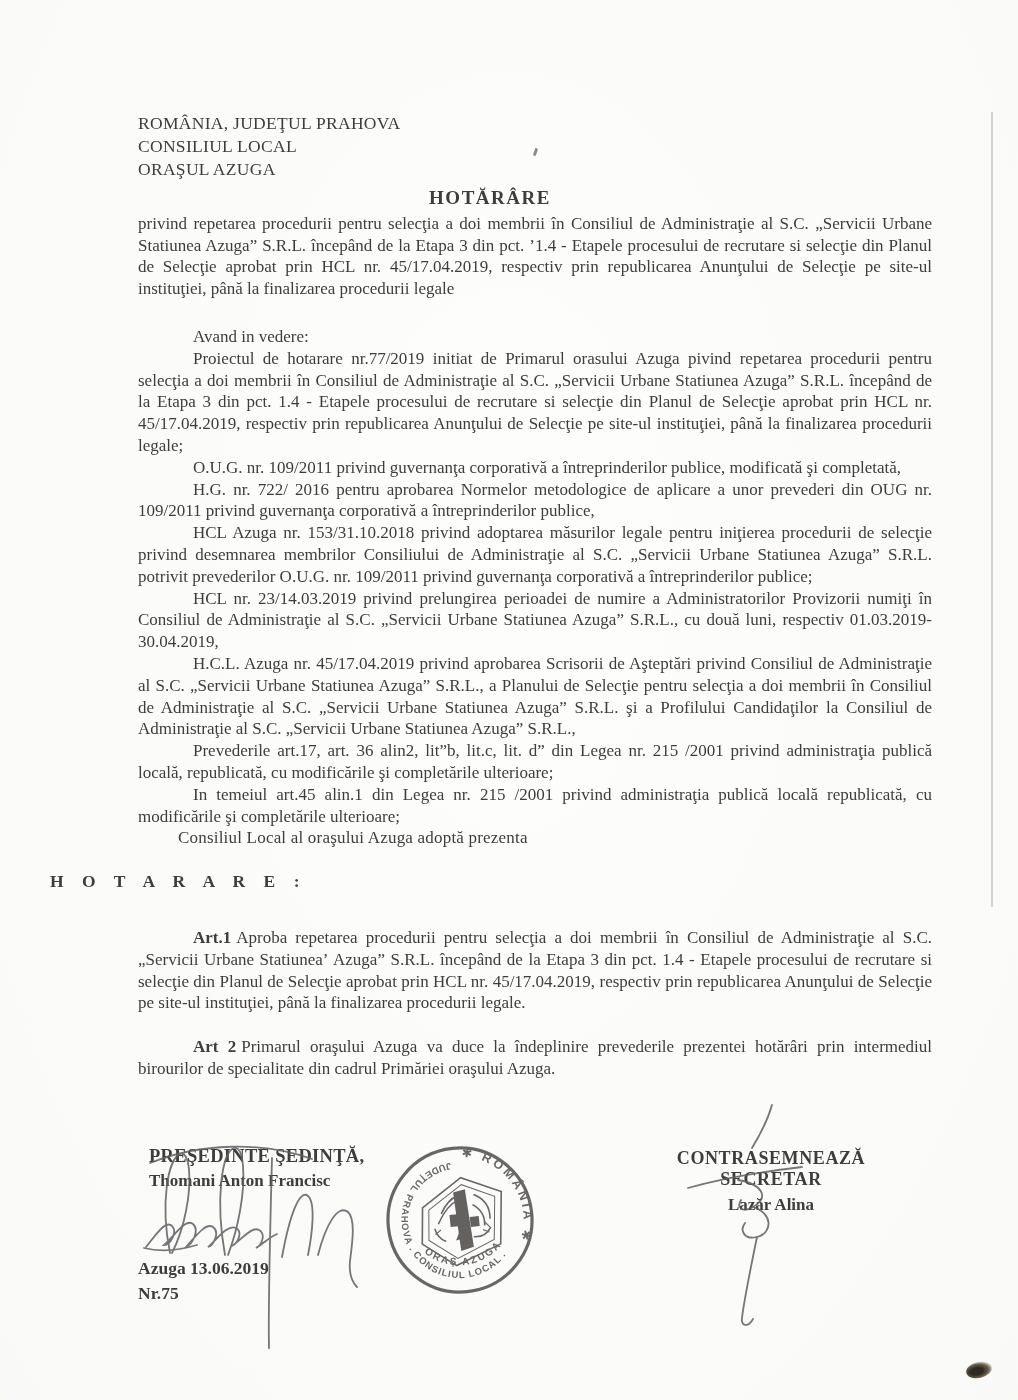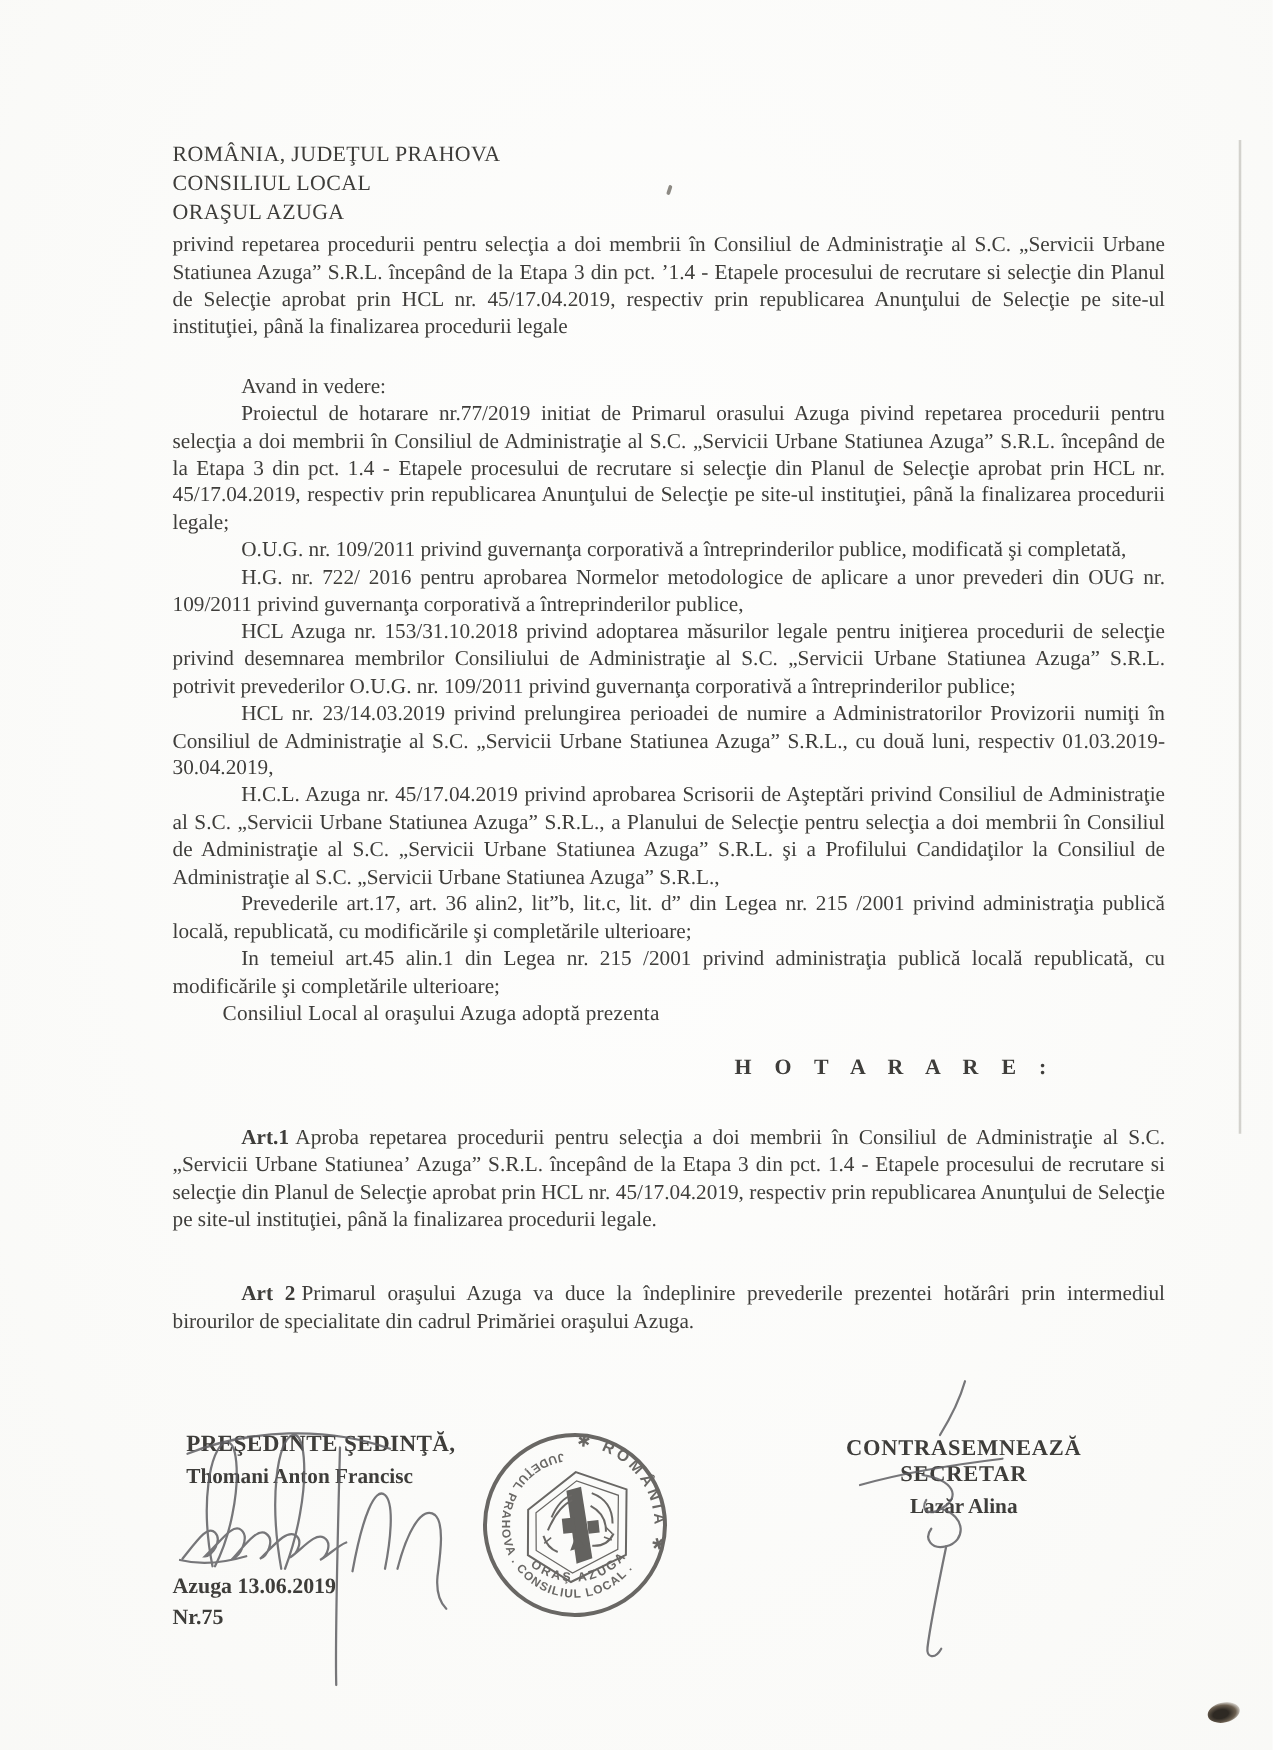--- a/index.html
+++ b/index.html
@@ -22,25 +22,25 @@
   .hdr{font-size:17.5px;line-height:23px;letter-spacing:.3px;}
   .doc-title{
     text-align:center;font-weight:bold;font-size:19px;letter-spacing:1.5px;
     margin-top:6px;transform:translateX(-45px);
   }
   .intro{margin:4px 0 0 0;text-align:justify;}
   .preamble{margin:26px 0 0 0;text-indent:55px;}
   p.rec{margin:0;text-align:justify;text-indent:55px;}
   .adopt{margin:0;font-weight:normal;text-indent:40px;letter-spacing:.2px;}
   .decision{
-    margin-top:22px;text-align:right;font-weight:bold;font-size:17.5px;
+    margin-top:22px;text-align:left;font-weight:bold;font-size:17.5px;
     letter-spacing:7px;transform:translateX(-88px);
   }
   .art{margin:34px 0 0 0;text-align:justify;text-indent:55px;}
-  .art + .art{margin-top:38px;}
+  .art + .art{margin-top:22px;}
   .b{font-weight:bold;margin-right:5px;}
   .sig-left{position:absolute;left:149px;top:1146px;}
   .sig-left .sig-title{font-weight:bold;font-size:18.5px;letter-spacing:.3px;}
   .sig-left .sig-name{font-weight:bold;font-size:17px;margin-top:4px;}
   .sig-right{position:absolute;left:628px;top:1148px;width:286px;text-align:center;}
   .sig-right .sig-title{font-weight:bold;font-size:18px;letter-spacing:.6px;}
   .sig-right .sig-name{font-weight:bold;font-size:17px;margin-top:5px;}
   .footer{position:absolute;left:138px;top:1256px;font-weight:bold;font-size:17.5px;line-height:25px;}
   .stamp-wrap{position:absolute;left:372px;top:1132px;width:176px;height:176px;}
   .sig-overlay{position:absolute;left:0;top:1085px;width:1018px;height:315px;pointer-events:none;}
@@ -58,20 +58,21 @@
 
 <div class="page">
 
   <div class="content">
     <div class="hdr">
       <div>ROMÂNIA, JUDEŢUL PRAHOVA</div>
       <div>CONSILIUL LOCAL</div>
       <div>ORAŞUL AZUGA</div>
     </div>
 
+    <div class="doc-title">HOTĂRÂRE</div>
 
     <p class="intro">privind repetarea procedurii pentru selecţia a doi membrii în Consiliul de Administraţie al S.C. „Servicii Urbane Statiunea Azuga” S.R.L. începând de la Etapa 3 din pct. ʼ1.4 - Etapele procesului de recrutare si selecţie din Planul de Selecţie aprobat prin HCL nr. 45/17.04.2019, respectiv prin republicarea Anunţului de Selecţie pe site-ul instituţiei, până la finalizarea procedurii legale</p>
 
     <p class="preamble">Avand in vedere:</p>
 
     <p class="rec">Proiectul de hotarare nr.77/2019 initiat de Primarul orasului Azuga pivind repetarea procedurii pentru selecţia a doi membrii în Consiliul de Administraţie al S.C. „Servicii Urbane Statiunea Azuga” S.R.L. începând de la Etapa 3 din pct. 1.4 - Etapele procesului de recrutare si selecţie din Planul de Selecţie aprobat prin HCL nr. 45/17.04.2019, respectiv prin republicarea Anunţului de Selecţie pe site-ul instituţiei, până la finalizarea procedurii legale;</p>
     <p class="rec">O.U.G.  nr.  109/2011  privind  guvernanţa  corporativă  a  întreprinderilor  publice,  modificată  şi completată,</p>
     <p class="rec">H.G. nr. 722/ 2016 pentru aprobarea Normelor metodologice de aplicare a unor prevederi din OUG nr. 109/2011 privind guvernanţa corporativă a întreprinderilor publice,</p>
     <p class="rec">HCL Azuga nr. 153/31.10.2018 privind adoptarea măsurilor legale pentru iniţierea procedurii de selecţie privind desemnarea membrilor Consiliului de Administraţie al S.C. „Servicii Urbane Statiunea Azuga” S.R.L. potrivit prevederilor O.U.G. nr. 109/2011 privind guvernanţa corporativă a întreprinderilor publice;</p>
     <p class="rec">HCL nr. 23/14.03.2019 privind prelungirea perioadei de numire a Administratorilor Provizorii numiţi în Consiliul de Administraţie al S.C. „Servicii Urbane Statiunea Azuga” S.R.L., cu două luni, respectiv 01.03.2019-30.04.2019,</p>

